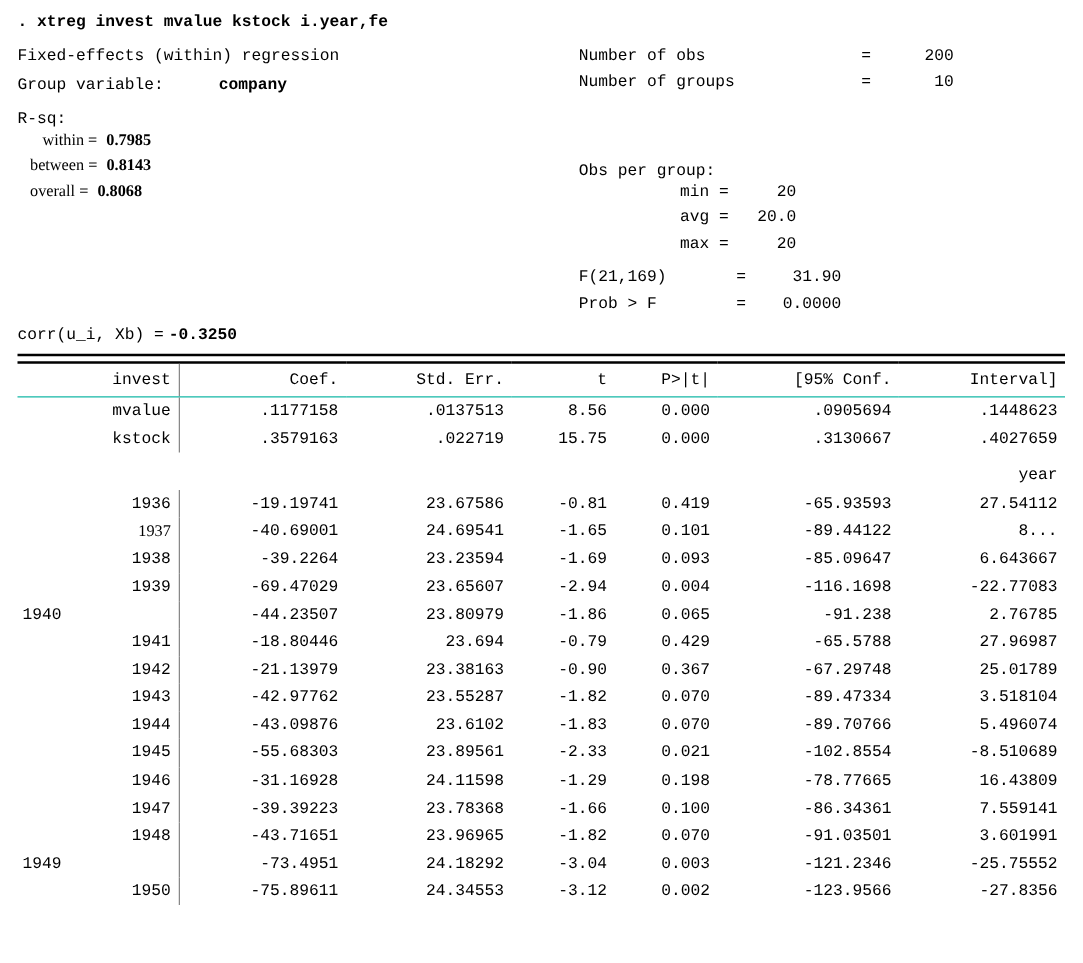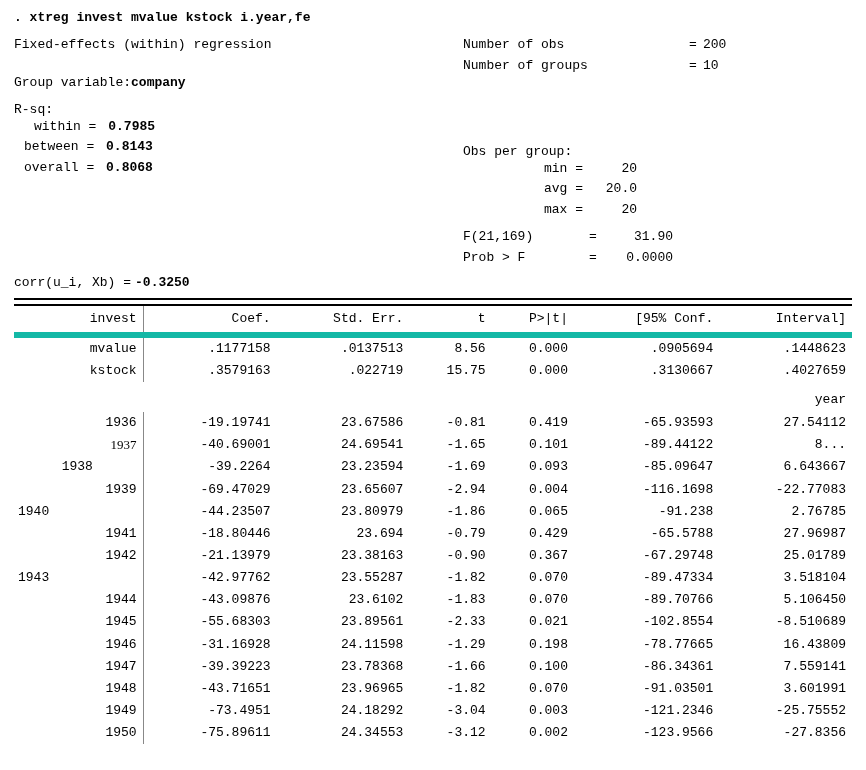--- a/index.html
+++ b/index.html
@@ -34,25 +34,26 @@
     }
     .meta-label {
       min-width: 220px;
     }
     .meta-eq {
       min-width: 20px;
       text-align: center;
     }
     .meta-val {
       min-width: 60px;
-      text-align: left;
+      text-align: right;
     }
     .rsq-row {
       line-height: 1.6;
       padding-left: 4px;
+      font-family: Liberation Serif, serif;
     }
     .bold { font-weight: bold; }
     .divider-top {
       border-top: 2px solid #000;
       margin: 8px 0 0 0;
     }
     table {
       width: 100%;
       border-collapse: collapse;
       margin-top: 4px;
@@ -68,36 +69,36 @@
       min-width: 80px;
     }
     .col-sep {
       border-left: 1px solid #888;
     }
     thead tr th {
       font-weight: normal;
     }
     .header-row th {
       border-top: 2px solid #000;
-      border-bottom: 6px solid #14b8a6;
+      border-bottom: 1px solid #14b8a6;
       padding-top: 3px;
       padding-bottom: 3px;
     }
   </style>
 </head>
 <body>
 
 <div class="command-line">. xtreg invest mvalue kstock i.year,fe</div>
 
 <div class="meta-section" style="margin-top:8px;">
   <div class="meta-left">
     <div class="meta-row">
       <span>Fixed-effects (within) regression</span>
     </div>
-    <div class="meta-row" style="margin-top:17px;">
+    <div class="meta-row" style="margin-top:2px;gap:44px;">
       <span>Group variable: </span>
         <span class="bold">company</span>
     </div>
   </div>
   <div class="meta-right">
     <div class="meta-row">
       <span class="meta-label">Number of obs</span>
       <span class="meta-eq">=</span>
       <span class="meta-val">200</span>
     </div>
@@ -211,21 +212,21 @@
       <tr>
     <td style="font-family:Liberation Serif, serif;">1937</td>
     <td class="col-sep">-40.69001</td>
     <td>24.69541</td>
     <td>-1.65</td>
     <td>0.101</td>
     <td>-89.44122</td>
     <td style="position:relative;">8...</td>
   </tr>
       <tr>
-    <td style="text-align:center;">1938</td>
+    <td style="text-align:right;">1938</td>
     <td class="col-sep">-39.2264</td>
     <td>23.23594</td>
     <td>-1.69</td>
     <td>0.093</td>
     <td>-85.09647</td>
     <td style="position:relative;">6.643667</td>
   </tr>
       <tr>
     <td style="text-align:right;">1939</td>
     <td class="col-sep">-69.47029</td>
@@ -256,36 +257,36 @@
       <tr>
     <td style="text-align:right;">1942</td>
     <td class="col-sep">-21.13979</td>
     <td>23.38163</td>
     <td>-0.90</td>
     <td>0.367</td>
     <td>-67.29748</td>
     <td style="position:relative;">25.01789</td>
   </tr>
       <tr>
-    <td style="text-align:left;">1943</td>
+    <td style="text-align:right;">1943</td>
     <td class="col-sep">-42.97762</td>
     <td>23.55287</td>
     <td>-1.82</td>
     <td>0.070</td>
     <td>-89.47334</td>
     <td style="position:relative;">3.518104</td>
   </tr>
       <tr>
     <td style="text-align:right;">1944</td>
     <td class="col-sep">-43.09876</td>
     <td>23.6102</td>
     <td>-1.83</td>
     <td>0.070</td>
     <td>-89.70766</td>
-    <td style="position:relative;">5.106450</td>
+    <td style="position:relative;">5.496074</td>
   </tr>
       <tr>
     <td style="text-align:right;">1945</td>
     <td class="col-sep">-55.68303</td>
     <td>23.89561</td>
     <td>-2.33</td>
     <td>0.021</td>
     <td>-102.8554</td>
     <td style="position:relative;">-8.510689</td>
   </tr>
@@ -310,21 +311,21 @@
       <tr>
     <td style="text-align:right;">1948</td>
     <td class="col-sep">-43.71651</td>
     <td>23.96965</td>
     <td>-1.82</td>
     <td>0.070</td>
     <td>-91.03501</td>
     <td style="position:relative;">3.601991</td>
   </tr>
       <tr>
-    <td style="text-align:right;margin-top:24px;">1949</td>
+    <td style="text-align:left;margin-top:24px;">1949</td>
     <td class="col-sep">-73.4951</td>
     <td>24.18292</td>
     <td>-3.04</td>
     <td>0.003</td>
     <td>-121.2346</td>
     <td style="position:relative;">-25.75552</td>
   </tr>
       <tr>
     <td style="text-align:right;">1950</td>
     <td class="col-sep">-75.89611</td>

